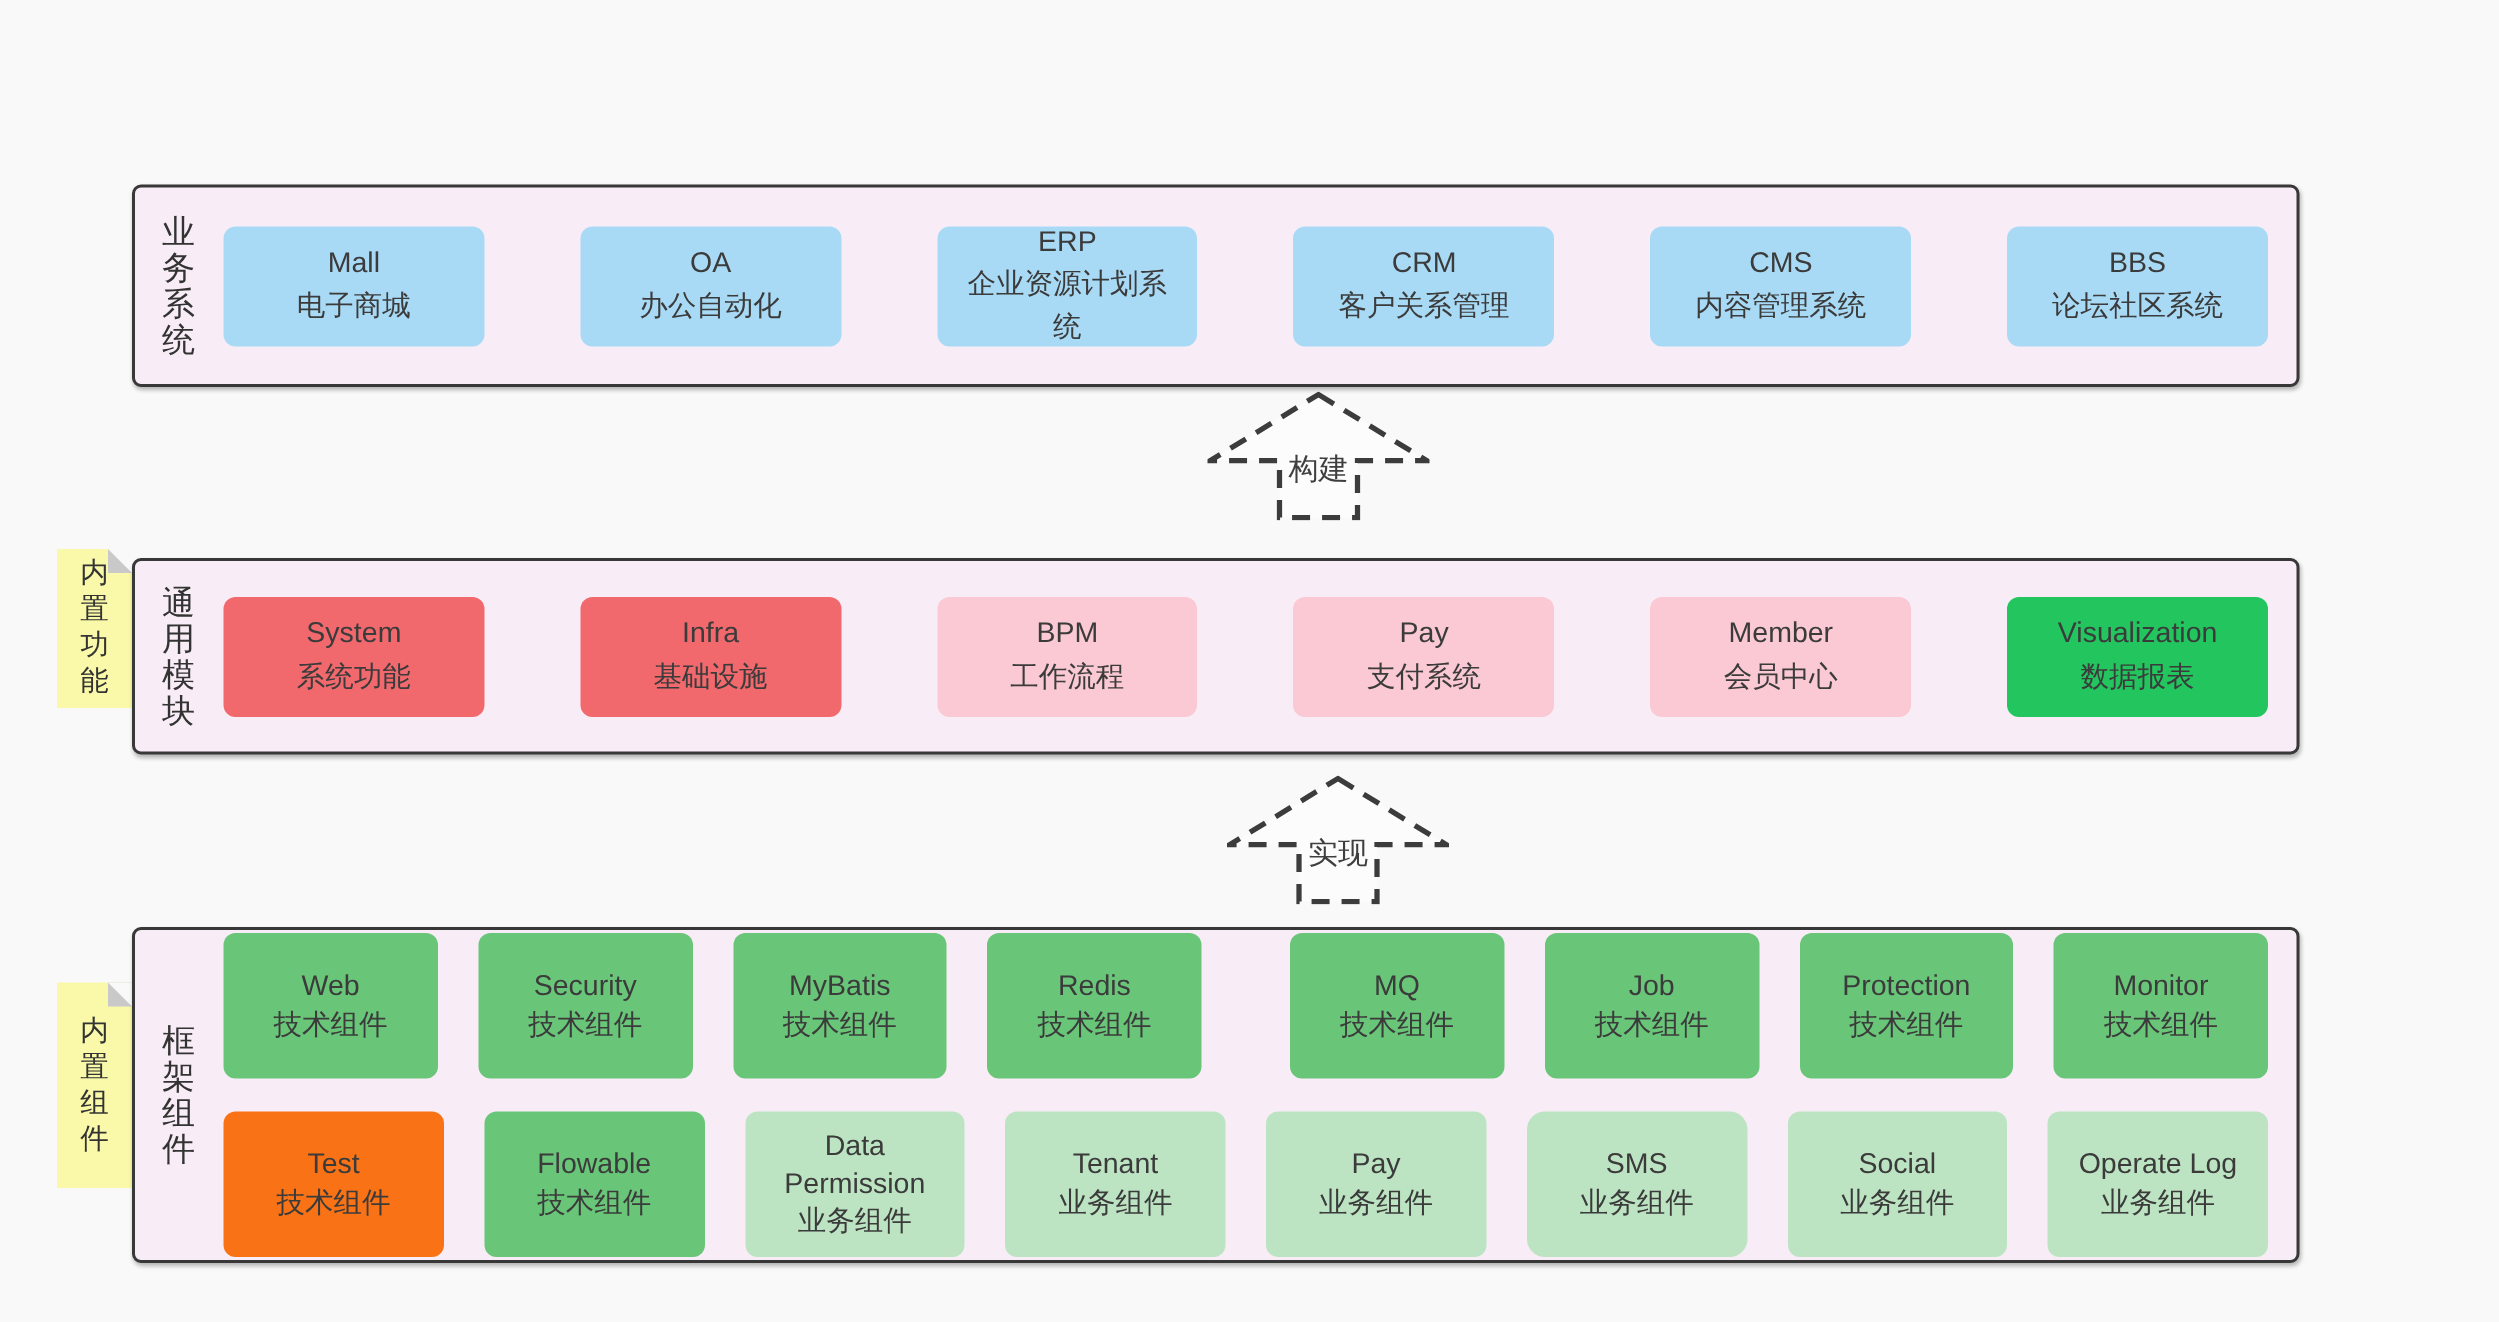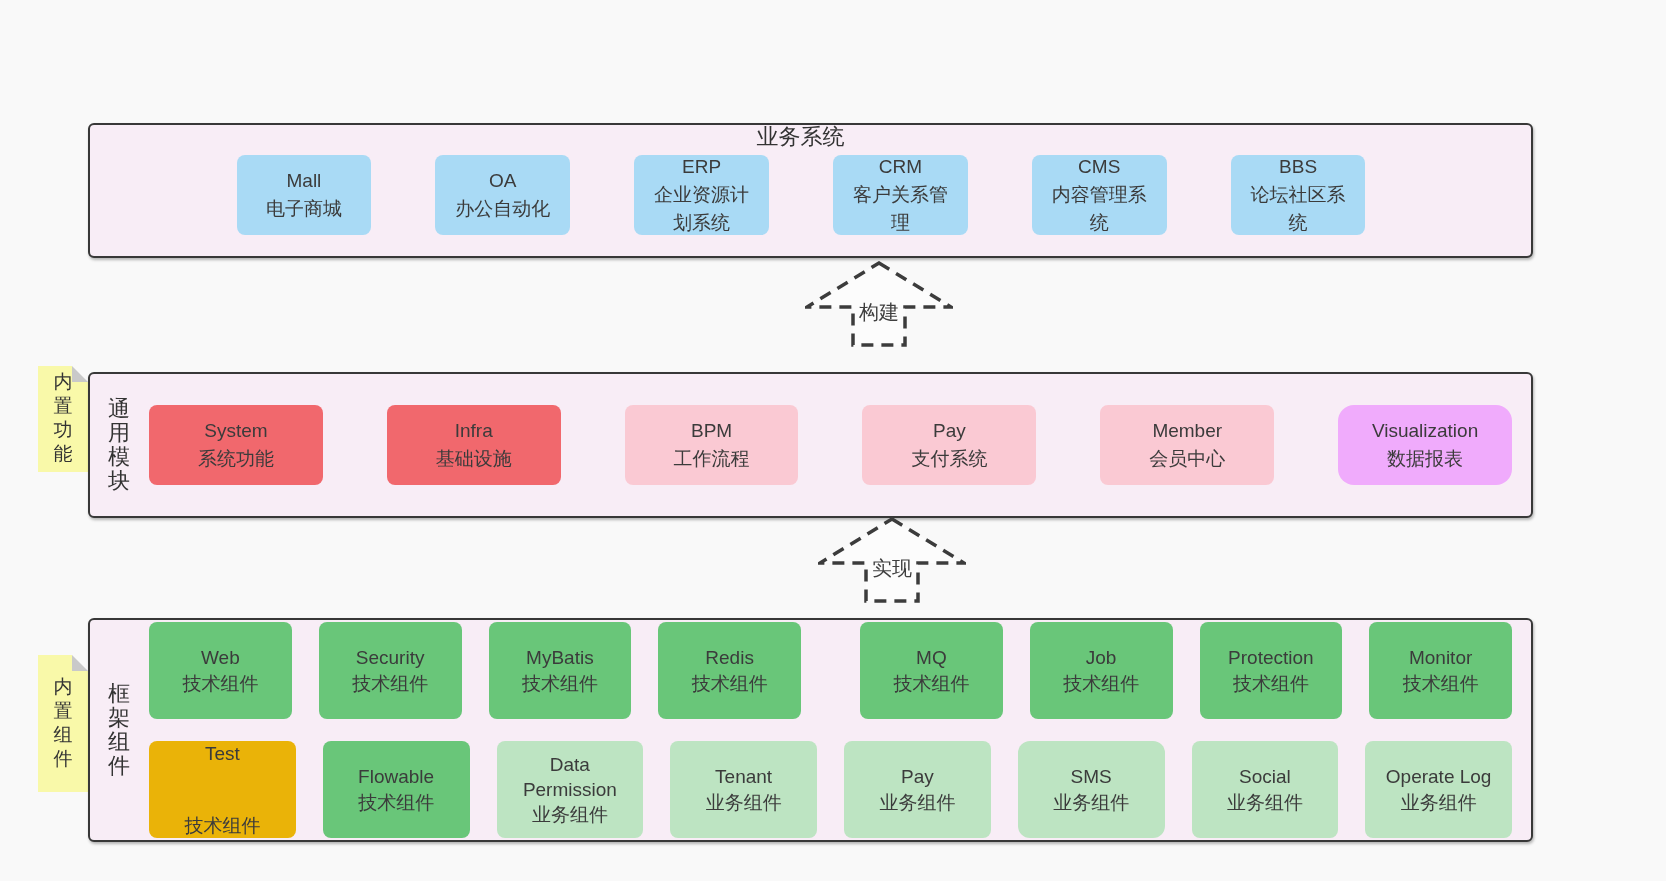--- a/index.html
+++ b/index.html
@@ -14,22 +14,22 @@
 
   
   .layer {
     position:absolute; left:88px; width:1445px;
     background:#f8edf6;
     border:2px solid #383838; border-radius:6px;
     box-shadow:1px 2px 3px rgba(0,0,0,0.28);
     display:flex; align-items:center;
     padding-right:19px;
   }
-  #layer-business   { top:123px; height:135px;flex-direction:column; }
-  #layer-modules    { top:372px; height:146px; }
+  #layer-business   { top:123px; height:135px; }
+  #layer-modules    { top:372px; height:131px; }
   #layer-components { top:618px; height:224px; }
 
   .layer-label {
     flex:0 0 30px; margin:0 15px 0 14px;
     font-size:22px; line-height:24px; color:#333;
     text-align:center; word-break:break-all;
   }
 
   
   .box-row { flex:1; display:flex; gap:64px; }
@@ -133,21 +133,21 @@
       <span>工作流程</span>
     </div>
     <div class="box" style="background-color: rgb(250, 201, 211);">
       <span>Pay</span>
       <span>支付系统</span>
     </div>
     <div class="box" style="background-color: rgb(250, 201, 211);">
       <span>Member</span>
       <span>会员中心</span>
     </div>
-    <div class="box" style="background-color: #f0abfc; border-radius: 16px;">
+    <div class="box" style="background-color: #22c55e;">
       <span>Visualization</span>
       <span>数据报表</span>
     </div>
   </div>
 </div>
 
 <div class="arrow" id="arrow-implement">
   <svg viewBox="0 0 148 86">
     <polygon points="74,2 146,46 100,46 100,84 48,84 48,46 2,46" fill="#fcfcfc" stroke="#3c3c3c" stroke-width="3.5" stroke-dasharray="12 8"></polygon>
   </svg>
@@ -189,21 +189,21 @@
       <div class="box" style="background-color: rgb(105, 198, 121);">
         <span>Protection</span>
         <span>技术组件</span>
       </div>
       <div class="box" style="background-color: rgb(105, 198, 121);">
         <span>Monitor</span>
         <span>技术组件</span>
       </div>
     </div>
     <div class="box-row">
-      <div class="box" style="background-color: #eab308; justify-content: space-between;">
+      <div class="box" style="background-color: #f97316;">
         <span>Test</span>
         <span>技术组件</span>
       </div>
       <div class="box" style="background-color: rgb(105, 198, 121);">
         <span>Flowable</span>
         <span>技术组件</span>
       </div>
       <div class="box" style="background-color: rgb(189, 228, 194);">
         <span>Data Permission</span>
         <span>业务组件</span>

